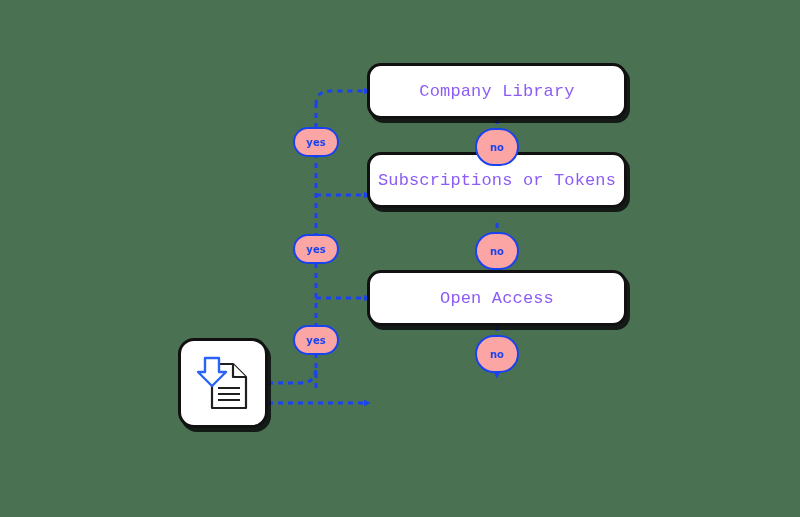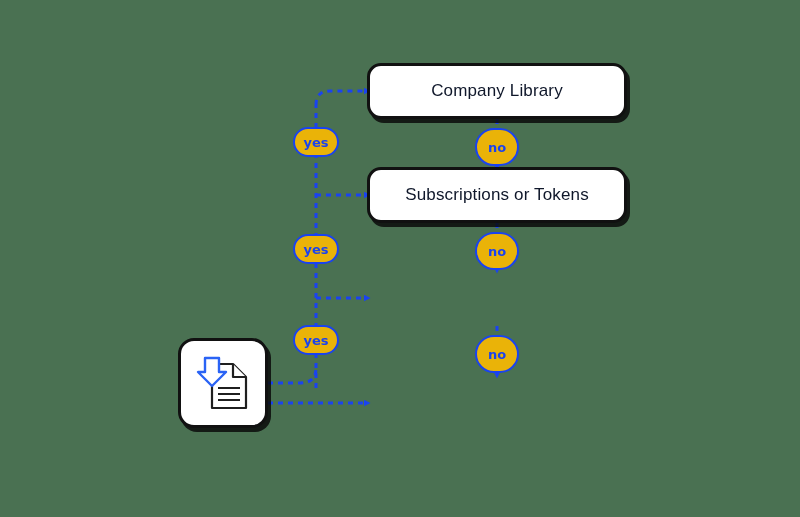--- a/index.html
+++ b/index.html
@@ -33,28 +33,28 @@
     background: #ffffff;
     border: 3px solid #111111;
     border-radius: 14px;
     box-shadow: 3px 4px 0 rgba(10,10,10,0.85);
     display: flex;
     align-items: center;
     justify-content: center;
   }
   .node-label {
     font-size: 17px;
-    color: #0f172a;
+    color: #8b5cf6;
     letter-spacing: 0.15px;
     white-space: nowrap;
-    font-family: Liberation Sans, sans-serif;
+    font-family: Liberation Mono, monospace;
   }
 
   .node-company   { left: 367px; top: 63px;  width: 260px; height: 56px; }
-  .node-subs      { left: 367px; top: 167px; width: 260px; height: 56px; }
+  .node-subs      { left: 367px; top: 152px; width: 260px; height: 56px; }
   .node-open      { left: 367px; top: 270px; width: 260px; height: 56px; }
   .node-purchase  { left: 367px; top: 375px; width: 260px; height: 56px; }
 
   
   .icon-node {
     position: absolute;
     left: 178px;
     top: 338px;
     width: 90px;
     height: 90px;
@@ -66,25 +66,25 @@
     display: flex;
     align-items: center;
     justify-content: center;
   }
   .icon-node svg { display: block; }
 
   
   .badge {
     position: absolute;
     box-sizing: border-box;
-    background: #eab308;
+    background: #fca5a5;
     border: 2px solid #1a43f0;
     border-radius: 999px;
     color: #1a43f0;
-    font-size: 13px;
+    font-size: 10px;
     font-weight: bold;
     display: flex;
     align-items: center;
     justify-content: center;
     font-family: "DejaVu Sans", "Liberation Sans", sans-serif;
   }
   .badge-yes { width: 46px; height: 30px; }
   .badge-no  { width: 44px; height: 38px; }
 
   .badge-yes-1 { left: 293px; top: 127px; }
@@ -148,20 +148,23 @@
   </div>
 
   <div class="node node-company">
     <span class="node-label">Company Library</span>
   </div>
 
   <div class="node node-subs">
     <span class="node-label">Subscriptions or Tokens</span>
   </div>
 
+  <div class="node node-open">
+    <span class="node-label">Open Access</span>
+  </div>
 
 
   <div class="badge badge-yes badge-yes-1">yes</div>
   <div class="badge badge-yes badge-yes-2">yes</div>
   <div class="badge badge-yes badge-yes-3">yes</div>
 
   <div class="badge badge-no badge-no-1">no</div>
   <div class="badge badge-no badge-no-2">no</div>
   <div class="badge badge-no badge-no-3">no</div>
 

